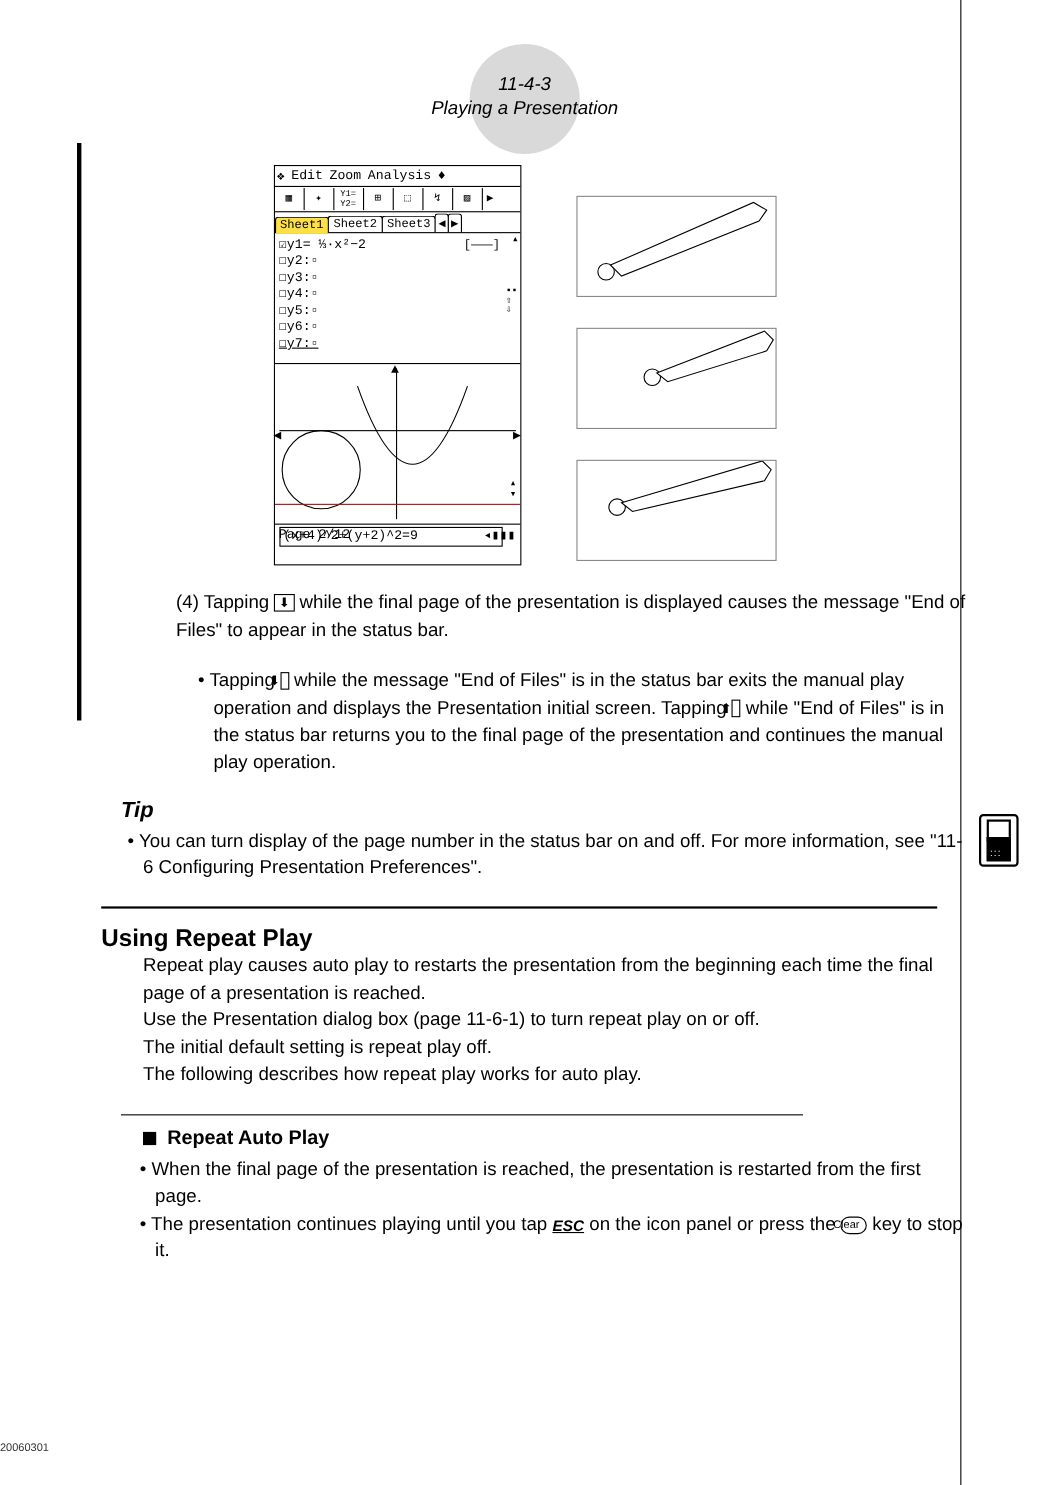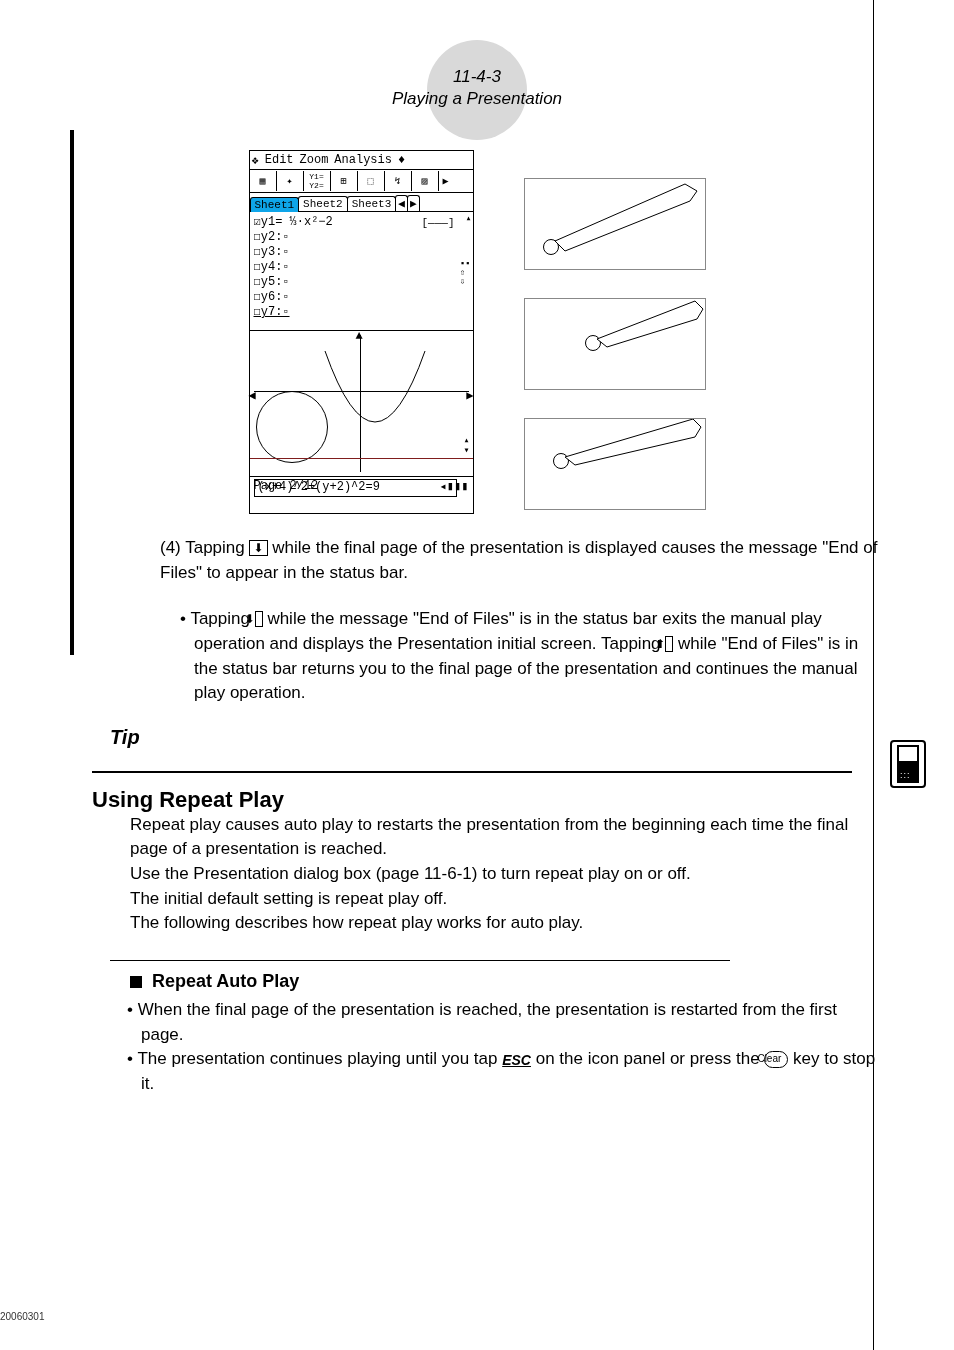--- a/index.html
+++ b/index.html
@@ -95,21 +95,21 @@
     align-items: flex-end;
     font-size: 11px;
   }
   .tab {
     border: 1px solid #000;
     border-bottom: none;
     padding: 1px 4px;
     margin-right: -1px;
     border-radius: 3px 3px 0 0;
   }
-  .tab.active { background: #0ea5e9; position: relative; top: 1px;}
+  .tab.active { background: #fde047; position: relative; top: 1px;}
   .eqlist {
     padding: 3px 4px 0 4px;
     line-height: 15px;
     position: relative;
     border-bottom: 1px solid #000;
     height: 115px;
   }
   .eqlist .row { white-space: nowrap; }
   .graph-area {
     position: relative;
@@ -341,20 +341,23 @@
   <div class="body-text indented">
     <span>(4) Tapping </span><span class="inline-icon">⬇</span><span> while the final page of the presentation is displayed causes the message "End of Files" to appear in the status bar.</span>
   </div>
 
   <div class="body-text sub-indented">
     • <span>Tapping </span><span class="inline-icon">⬇</span><span> while the message "End of Files" is in the status bar exits the manual play operation and displays the Presentation initial screen. Tapping </span><span class="inline-icon">⬆</span><span> while "End of Files" is in the status bar returns you to the final page of the presentation and continues the manual play operation.</span>
   </div>
 
   <div class="tip-block">
     <div class="tip-heading">Tip</div>
+    <div class="body-text bullet" style="margin-top:4px; margin-left:6px">
+      • <span>You can turn display of the page number in the status bar on and off. For more information, see "11-6 Configuring Presentation Preferences".</span>
+    </div>
   </div>
 
   <hr class="section-rule">
 
   <div class="h2">Using Repeat Play</div>
   <div class="body-text" style="margin-left:60px; margin-top:0">
     <div>Repeat play causes auto play to restarts the presentation from the beginning each time the final page of a presentation is reached.</div>
     <div>Use the Presentation dialog box (page 11-6-1) to turn repeat play on or off.</div>
     <div>The initial default setting is repeat play off.</div>
     <div>The following describes how repeat play works for auto play.</div>

